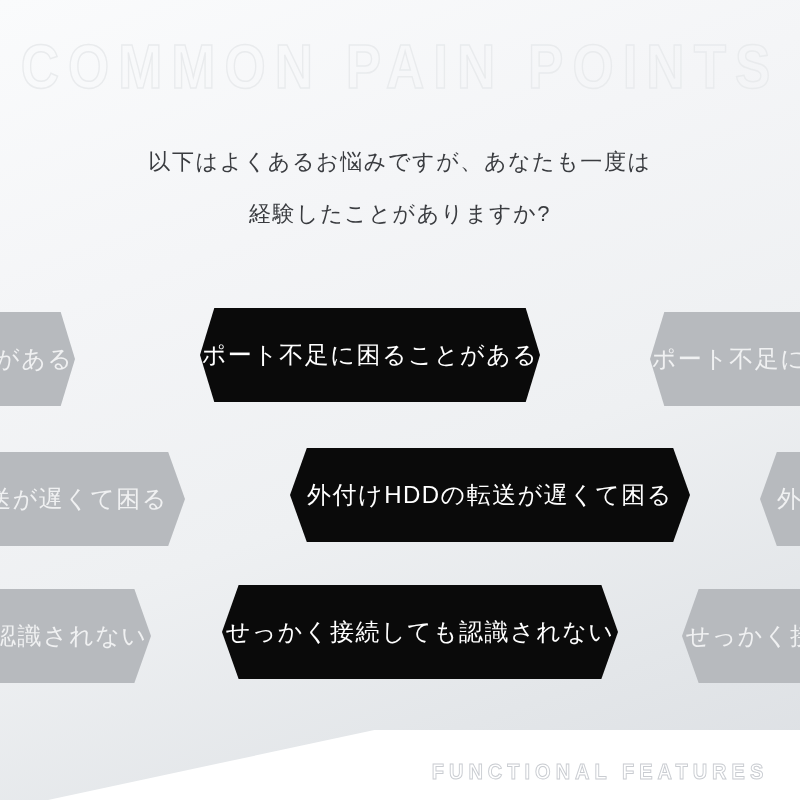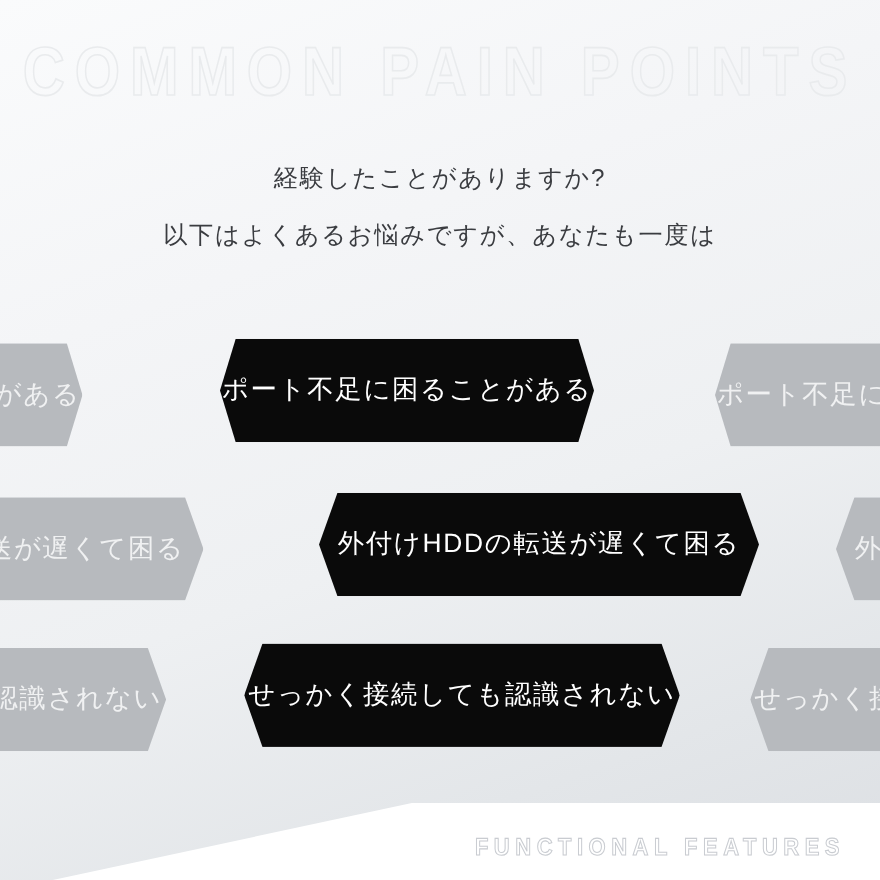--- a/index.html
+++ b/index.html
@@ -143,22 +143,22 @@
   }
 </style>
 </head>
 <body>
 
 <div id="stage">
 
   <div id="headline" class="outline-title">COMMON PAIN POINTS</div>
 
   <div id="subtitle">
+    <span class="line">以下はよくあるお悩みですが、あなたも一度は</span>
     <span class="line">経験したことがありますか?</span>
-    <span class="line">以下はよくあるお悩みですが、あなたも一度は</span>
   </div>
 
   <div class="row" id="row-0">
     <div class="hex ghost" id="hex-ghost-0-l">
       <span class="txt">ポート不足に困ることがある</span>
     </div>
     <div class="hex ghost" id="hex-ghost-0-r">
       <span class="txt">ポート不足に困ることがある</span>
     </div>
     <div class="hex main" id="hex-main-0">

